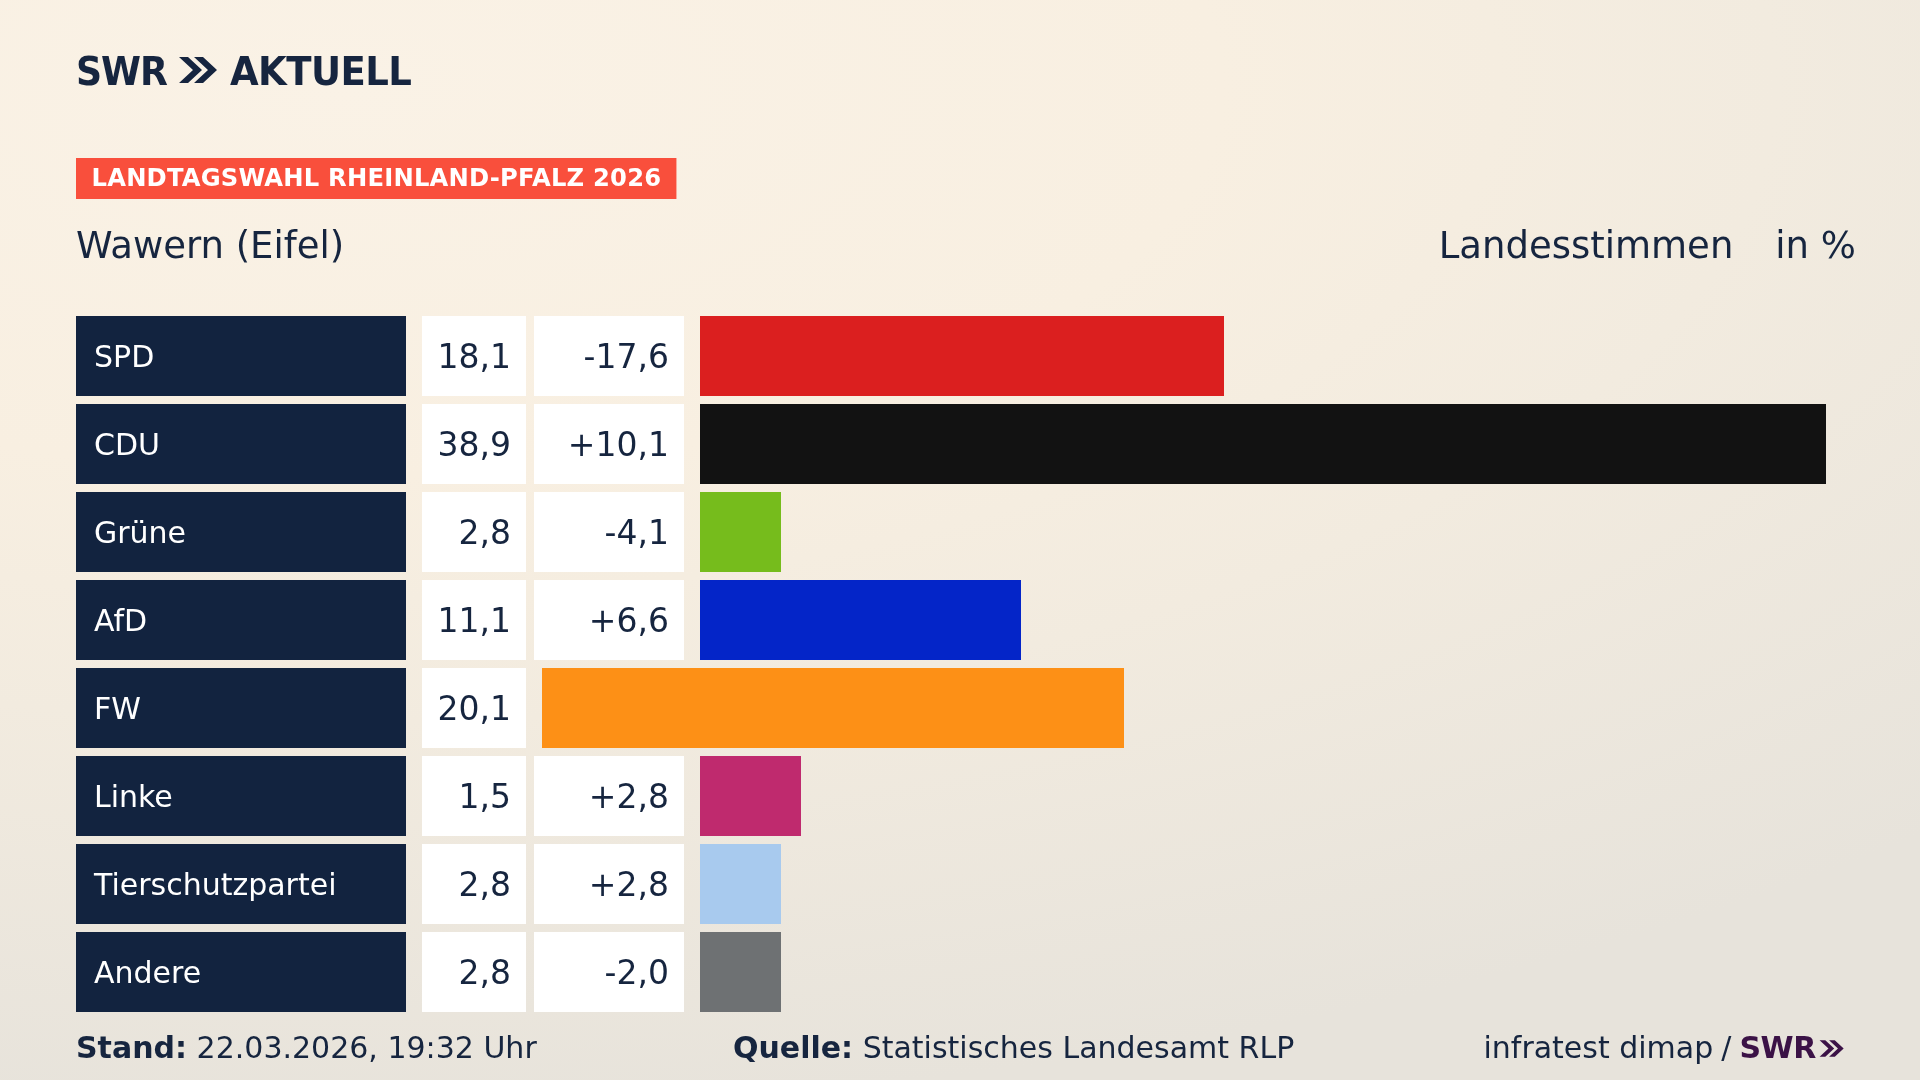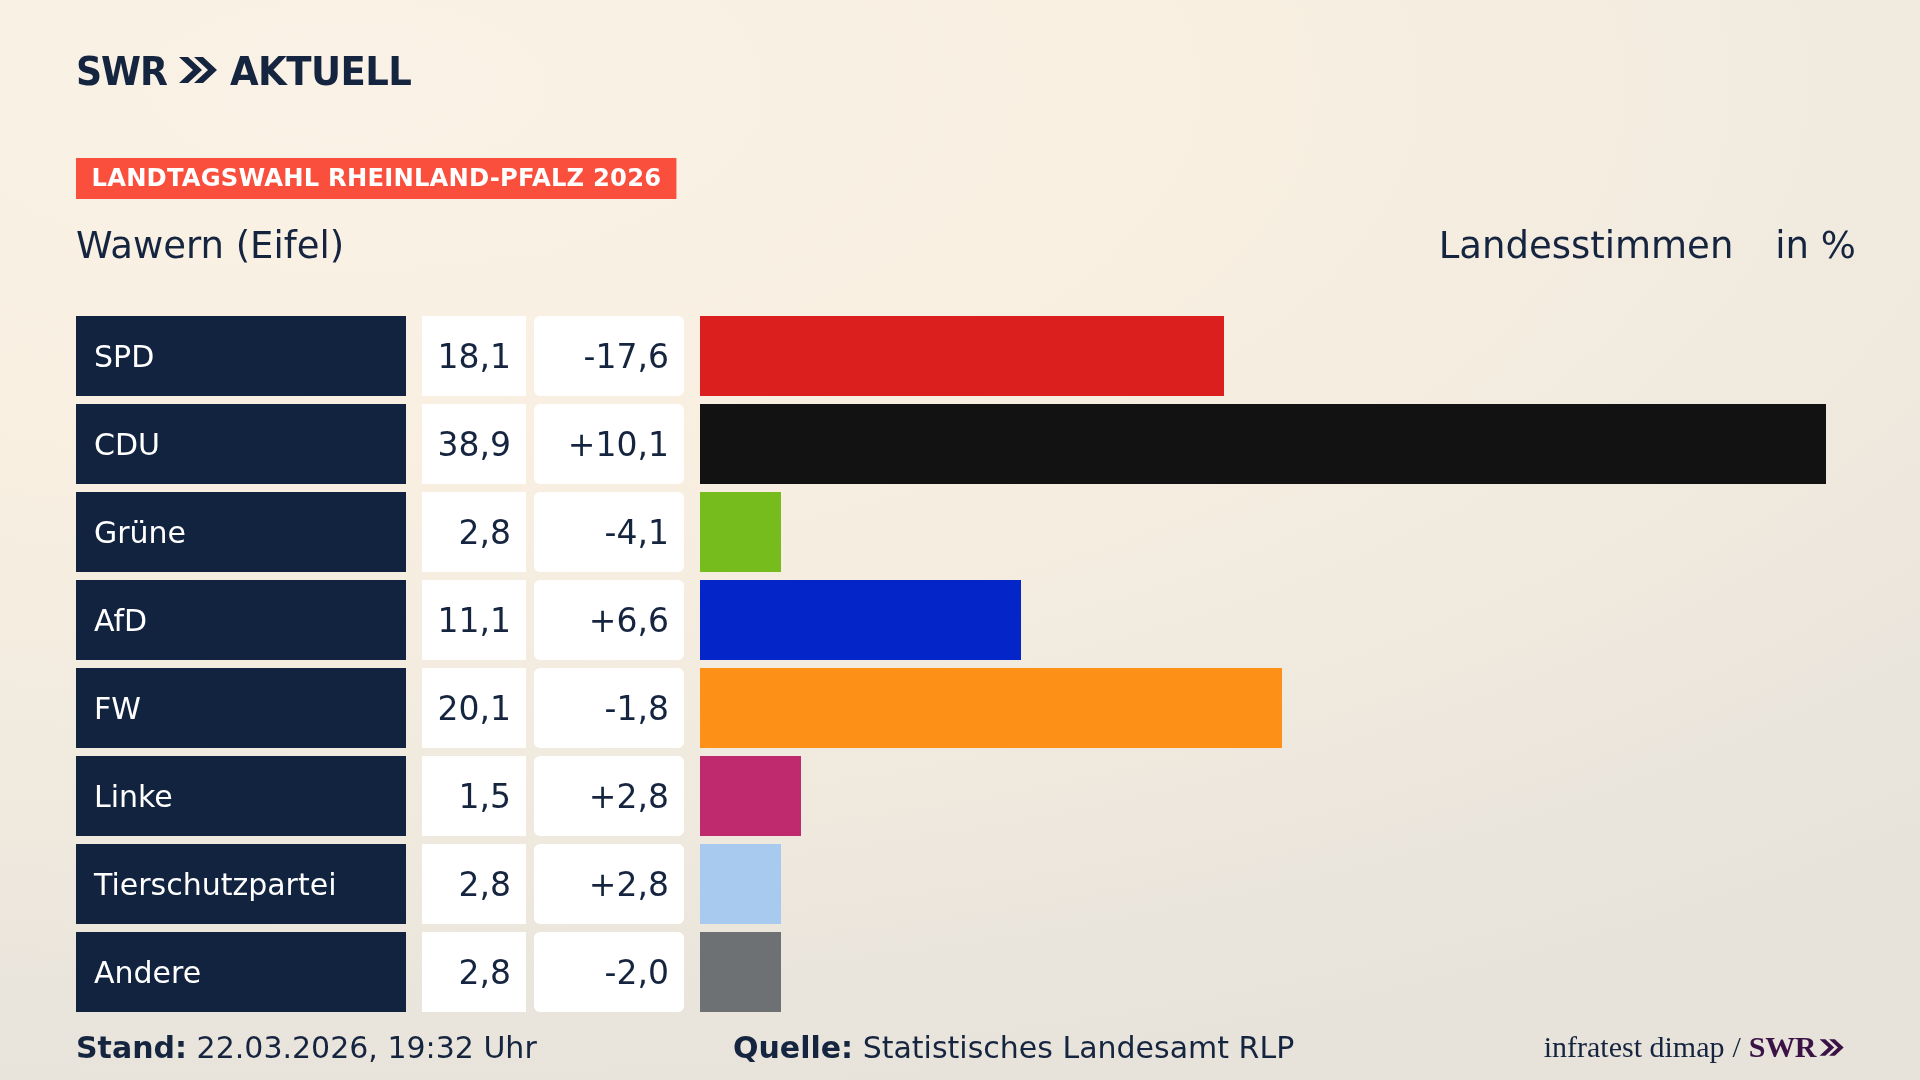--- a/index.html
+++ b/index.html
@@ -147,21 +147,20 @@
     width: 150px;
     background: #ffffff;
     color: #16253f;
     display: flex;
     align-items: center;
     justify-content: flex-end;
     padding-right: 15px;
     box-sizing: border-box;
     font-size: 33px;
     margin-left: 8px;
-    border-radius: 6px;
   }
   .bar-track {
     position: relative;
     flex: 1 1 auto;
     margin-left: 16px;
   }
   .bar {
     position: absolute;
     left: 0;
     top: 0;
@@ -192,21 +191,20 @@
     white-space: nowrap;
   }
   .footer-credit {
     position: absolute;
     right: 0;
     top: 0;
     white-space: nowrap;
     display: flex;
     align-items: center;
     gap: 0;
-    font-family: Liberation Serif, serif;
   }
   .credit-dimap { color: #16253f; }
   .credit-slash { color: #16253f; margin: 0 8px; }
   .credit-swr {
     color: #3b1246;
     font-weight: 700;
     letter-spacing: -0.4px;
   }
   .credit-chev { color: #3b1246; margin-left: 2px; }
   b { font-weight: 700; }
@@ -273,21 +271,20 @@
         <div class="cell-value">11,1</div>
         <div class="cell-change">+6,6</div>
         <div class="bar-track">
           <div class="bar" style="width: 321.345px; background: rgb(4, 37, 200);"></div>
         </div>
       </div>
       <div class="row">
         <div class="cell-name">FW</div>
         <div class="cell-gap"></div>
         <div class="cell-value">20,1</div>
-        <div class="cell-change">-1,8</div>
         <div class="bar-track">
           <div class="bar" style="width: 581.895px; background: rgb(253, 144, 22);"></div>
         </div>
       </div>
       <div class="row">
         <div class="cell-name">Linke</div>
         <div class="cell-gap"></div>
         <div class="cell-value">1,5</div>
         <div class="cell-change">+2,8</div>
         <div class="bar-track">

